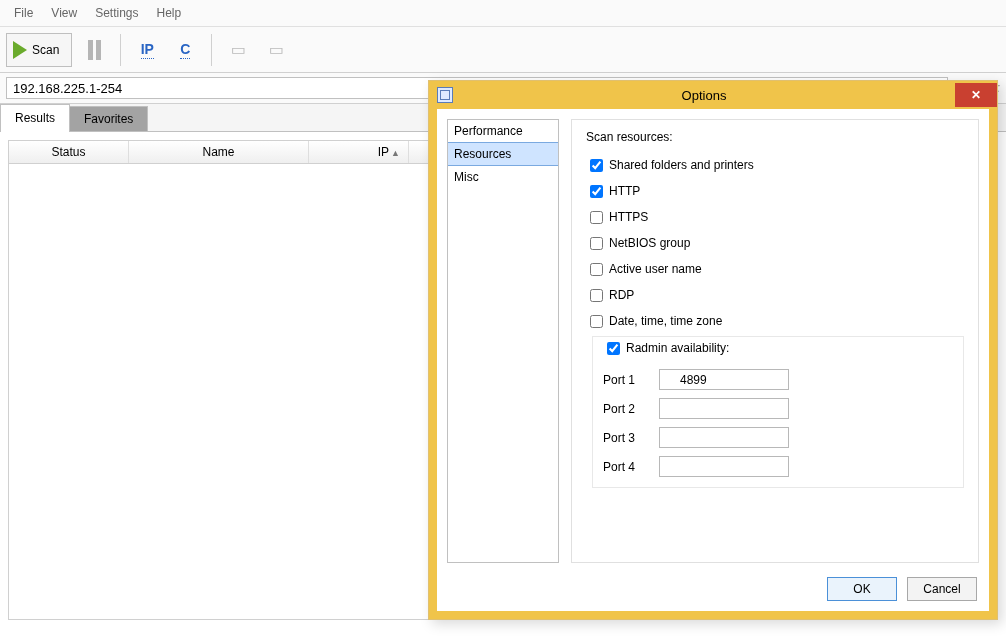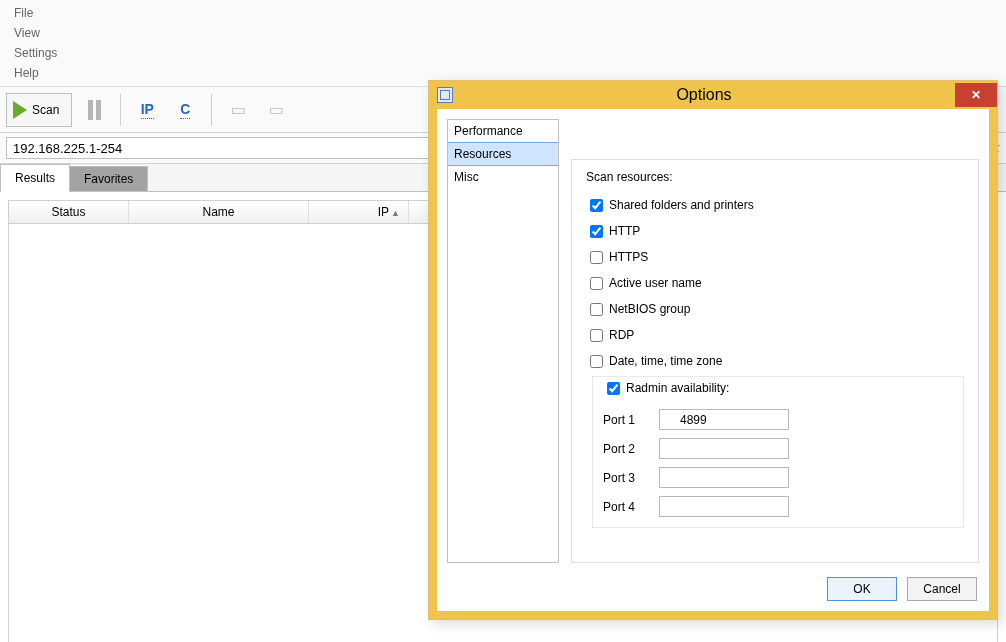--- a/index.html
+++ b/index.html
@@ -1,19 +1,19 @@
 <!DOCTYPE html>
 <html><head>
 <meta charset="utf-8">
 <style>
 * { box-sizing: border-box; margin: 0; padding: 0; font-family: "Segoe UI", Tahoma, sans-serif; font-size: 12px; }
 body { width: 1006px; height: 642px; background: #fff; color: #000; position: relative; overflow: hidden; }
 
 
-.menubar { display: flex; padding: 3px 5px; border-bottom: 1px solid #e0e0e0; background: #fafafa; flex-direction: column; }
+.menubar { display: flex; padding: 3px 5px; border-bottom: 1px solid #e0e0e0; background: #fafafa; }
 .menubar span { padding: 3px 9px; color: #666; cursor: default; }
 
 
 .toolbar { display: flex; align-items: center; padding: 4px 6px; gap: 6px; border-bottom: 1px solid #d0d0d0; background: #fafafa; height: 46px; }
 .scan-btn { display: flex; align-items: center; gap: 5px; border: 1px solid #bfbfbf; background: #f6f6f6; padding: 4px 12px 4px 6px; height: 34px; cursor: pointer; }
 .play-icon { width: 0; height: 0; border-left: 14px solid #6aab2c; border-top: 9px solid transparent; border-bottom: 9px solid transparent; }
 .pause-icon { display: flex; gap: 3px; padding: 0 8px; }
 .pause-bar { width: 5px; height: 20px; background: #b5b5b5; }
 .sep { width: 1px; height: 32px; background: #d0d0d0; margin: 0 4px; }
 .tool-btn { width: 32px; height: 32px; display: flex; align-items: center; justify-content: center; cursor: pointer; }
@@ -35,31 +35,31 @@
 
 .table-wrap { padding: 8px; background: #fff; }
 .table { border: 1px solid #d0d0d0; width: 100%; height: 480px; }
 .thead { display: flex; background: linear-gradient(#fff, #efefef); border-bottom: 1px solid #d0d0d0; }
 .th { padding: 4px 8px; border-right: 1px solid #dedede; text-align: left; }
 .sort-arrow { font-size: 9px; color: #777; margin-left: 2px; }
 
 
 .dialog { position: absolute; left: 428px; top: 80px; width: 570px; height: 540px; background: #fff; border: 1px solid #e0c070; box-shadow: 4px 4px 12px rgba(0,0,0,0.15); display: flex; flex-direction: column; }
 .titlebar { background: #f0c44a; display: flex; align-items: center; height: 28px; padding: 0 0 0 8px; }
-.titlebar-title { flex: 1; text-align: center; font-size: 16px; }
+.titlebar-title { flex: 1; text-align: center; font-size: 13px; }
 .title-icon { width: 16px; height: 16px; border: 1px solid #5a7cb8; background: #dfeaff; display: inline-block; position: relative; }
 .title-icon::after { content: ""; position: absolute; inset: 2px; border: 1px solid #5a7cb8; }
 .close-btn { width: 42px; height: 24px; background: #c94030; color: #fff; display: flex; align-items: center; justify-content: center; cursor: pointer; font-size: 14px; font-weight: bold; margin: 0; }
 .dialog-body { flex: 1; background: #fff; border: 8px solid #f0c44a; border-top: none; display: flex; flex-direction: column; padding: 10px; gap: 10px; }
 .dialog-main { display: flex; gap: 12px; flex: 1; }
 .side-list { width: 112px; border: 1px solid #c0c0c0; background: #fff; }
 .side-item { padding: 4px 6px; cursor: pointer; }
 .side-item.selected { background: #cfe4ff; border-top: 1px solid #7aa9e0; border-bottom: 1px solid #7aa9e0; }
 
-.panel { flex: 1; border: 1px solid #e0e0e0; padding: 10px 14px; margin-top: 40px; }
+.panel { flex: 1; border: 1px solid #e0e0e0; padding: 10px 14px; }
 .lbl { display: block; margin-bottom: 8px; }
 .chkrow { display: flex; align-items: center; gap: 6px; padding: 6px 4px; }
 .chk { width: 13px; height: 13px; }
 
 .radmin-box { border: 1px solid #e8e8e8; padding: 4px 10px 10px 10px; margin-top: 2px; margin-left: 6px; }
 .portrow { display: flex; align-items: center; gap: 14px; margin-top: 8px; }
 .portrow label { width: 42px; }
 .portrow input { width: 130px; height: 21px; border: 1px solid #b8b8b8; padding: 2px 20px; }
 
 .dialog-buttons { display: flex; justify-content: flex-end; gap: 10px; padding: 4px 2px 0 0; }
@@ -150,25 +150,25 @@
       <div class="chkrow">
             <input type="checkbox" class="chk" checked="" style="">
             <span>HTTP</span>
           </div>
       <div class="chkrow">
             <input type="checkbox" class="chk" style="">
             <span>HTTPS</span>
           </div>
       <div class="chkrow">
             <input type="checkbox" class="chk" style="">
+            <span>NetBIOS group</span>
+          </div>
+      <div class="chkrow">
+            <input type="checkbox" class="chk" style="">
             <span>Active user name</span>
-          </div>
-      <div class="chkrow">
-            <input type="checkbox" class="chk" style="">
-            <span>NetBIOS group</span>
           </div>
       <div class="chkrow">
             <input type="checkbox" class="chk" style="">
             <span>RDP</span>
           </div>
       <div class="chkrow">
             <input type="checkbox" class="chk" style="">
             <span>Date, time, time zone</span>
           </div>
 

